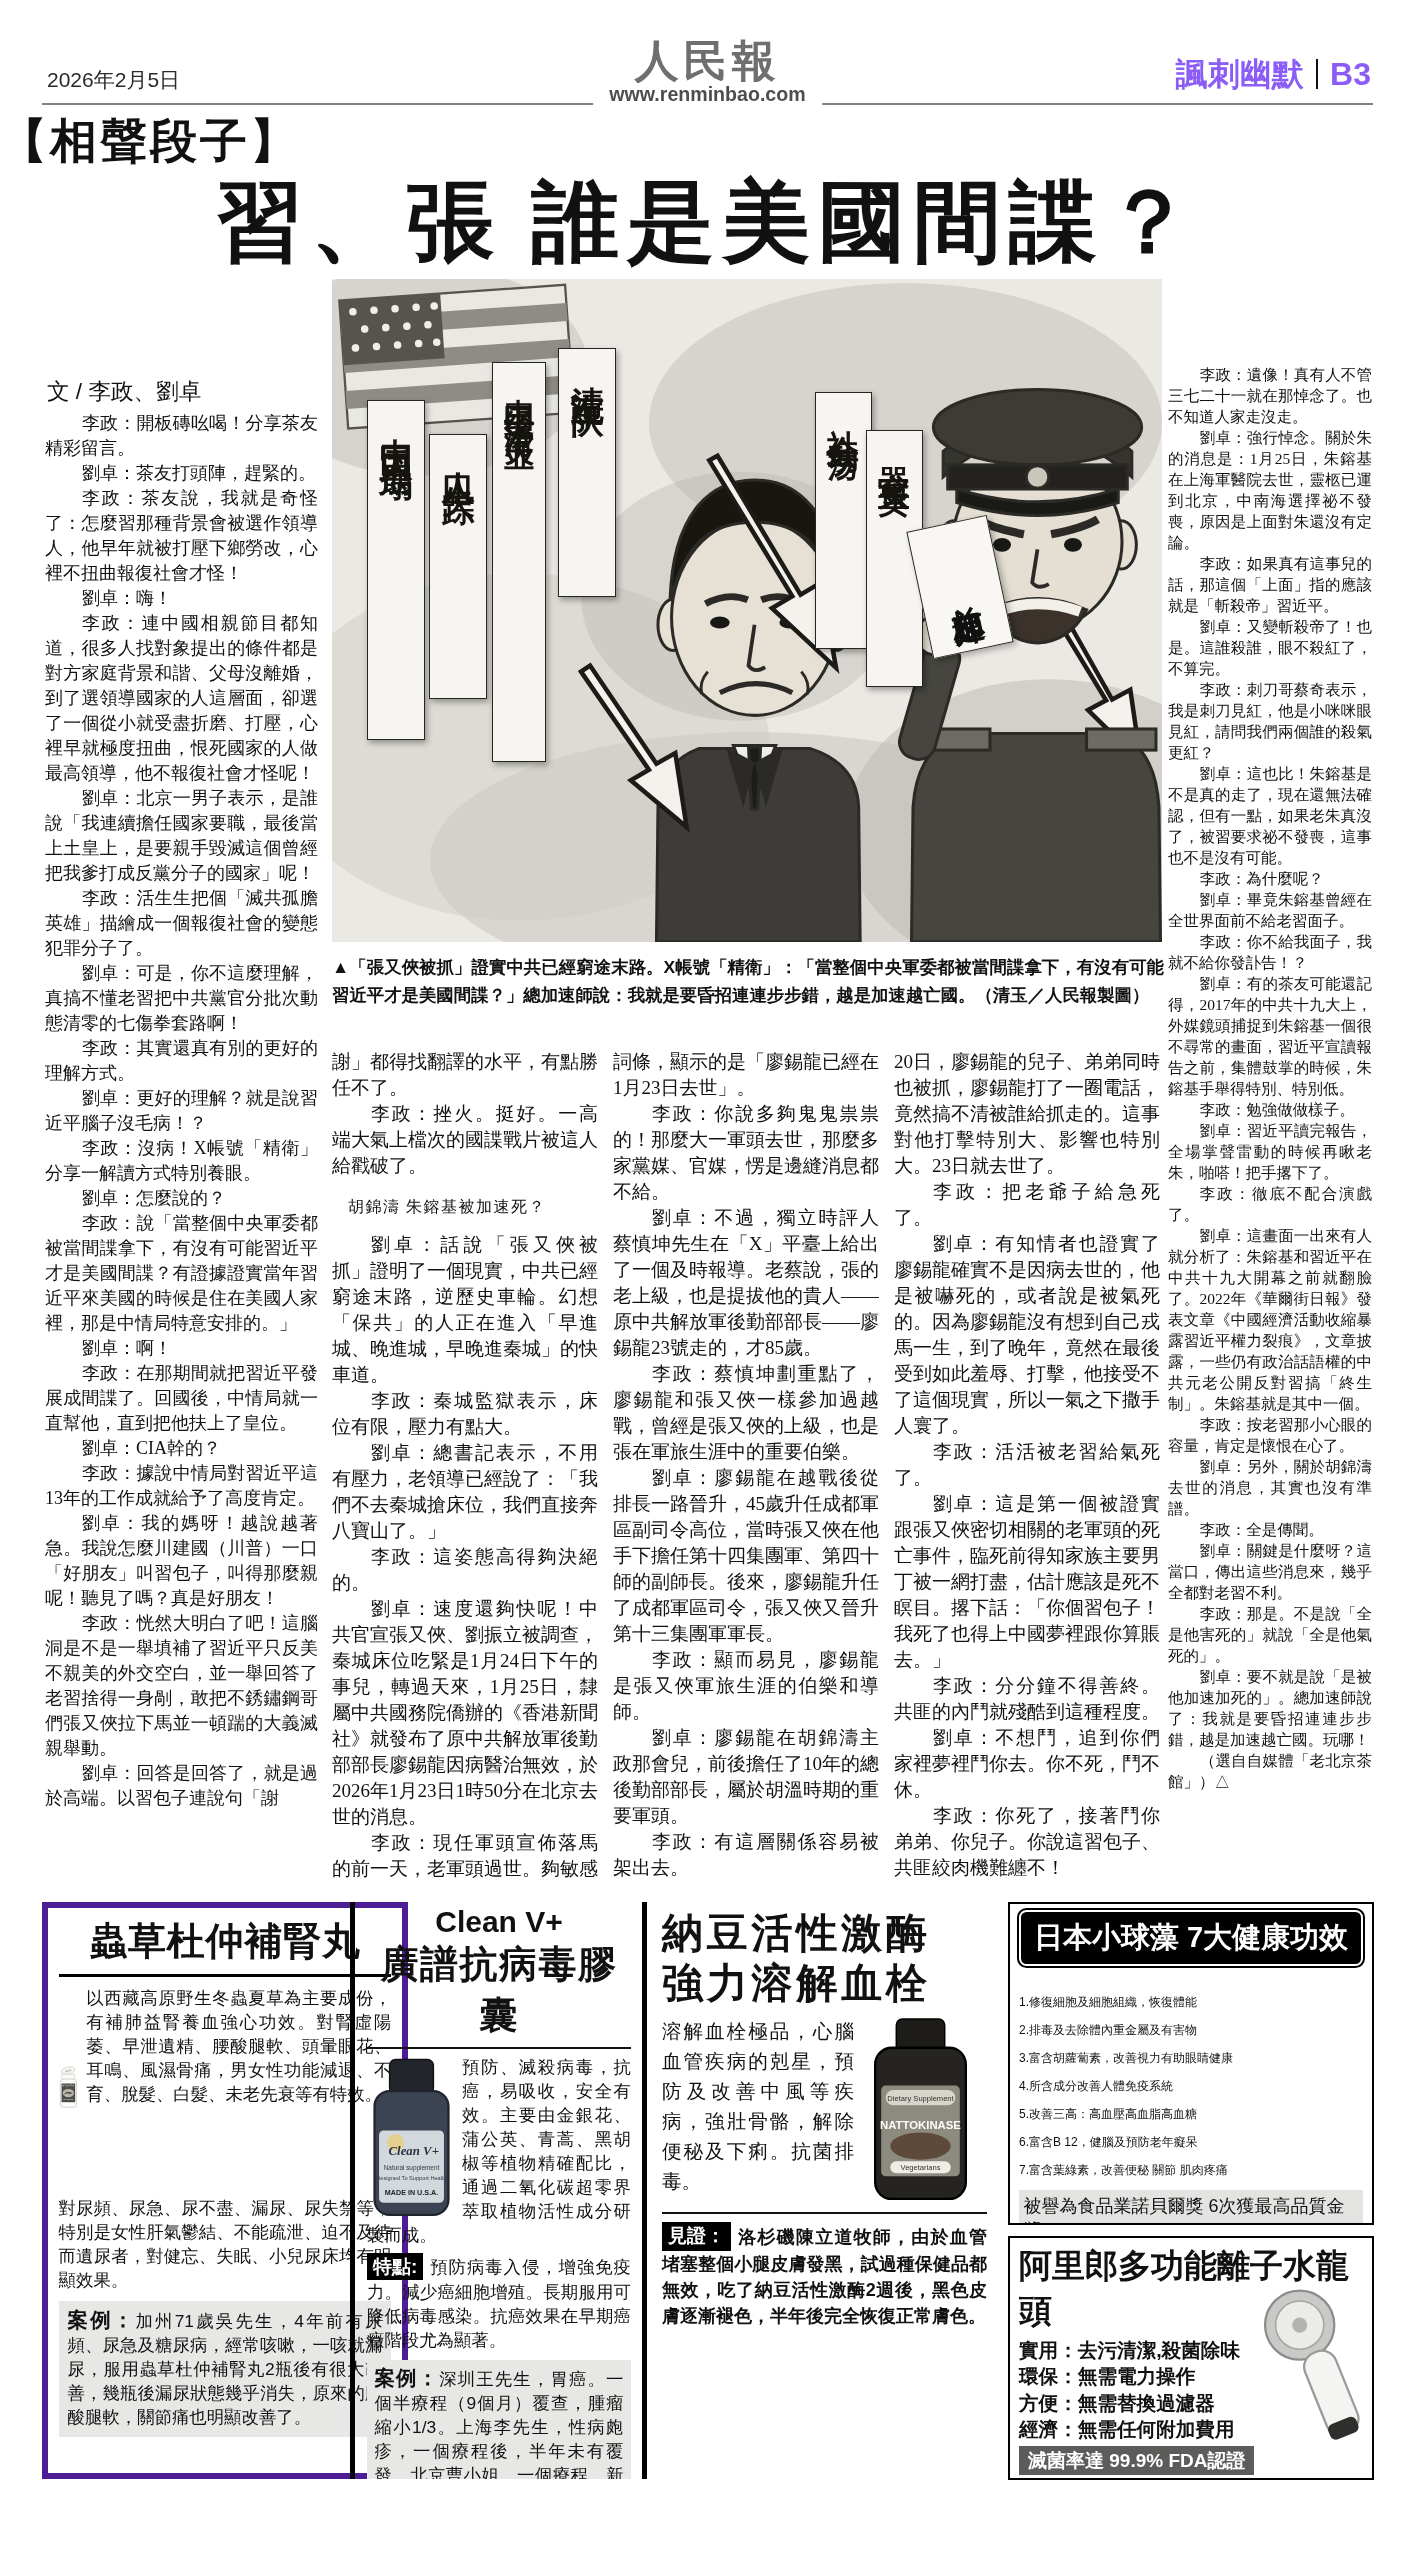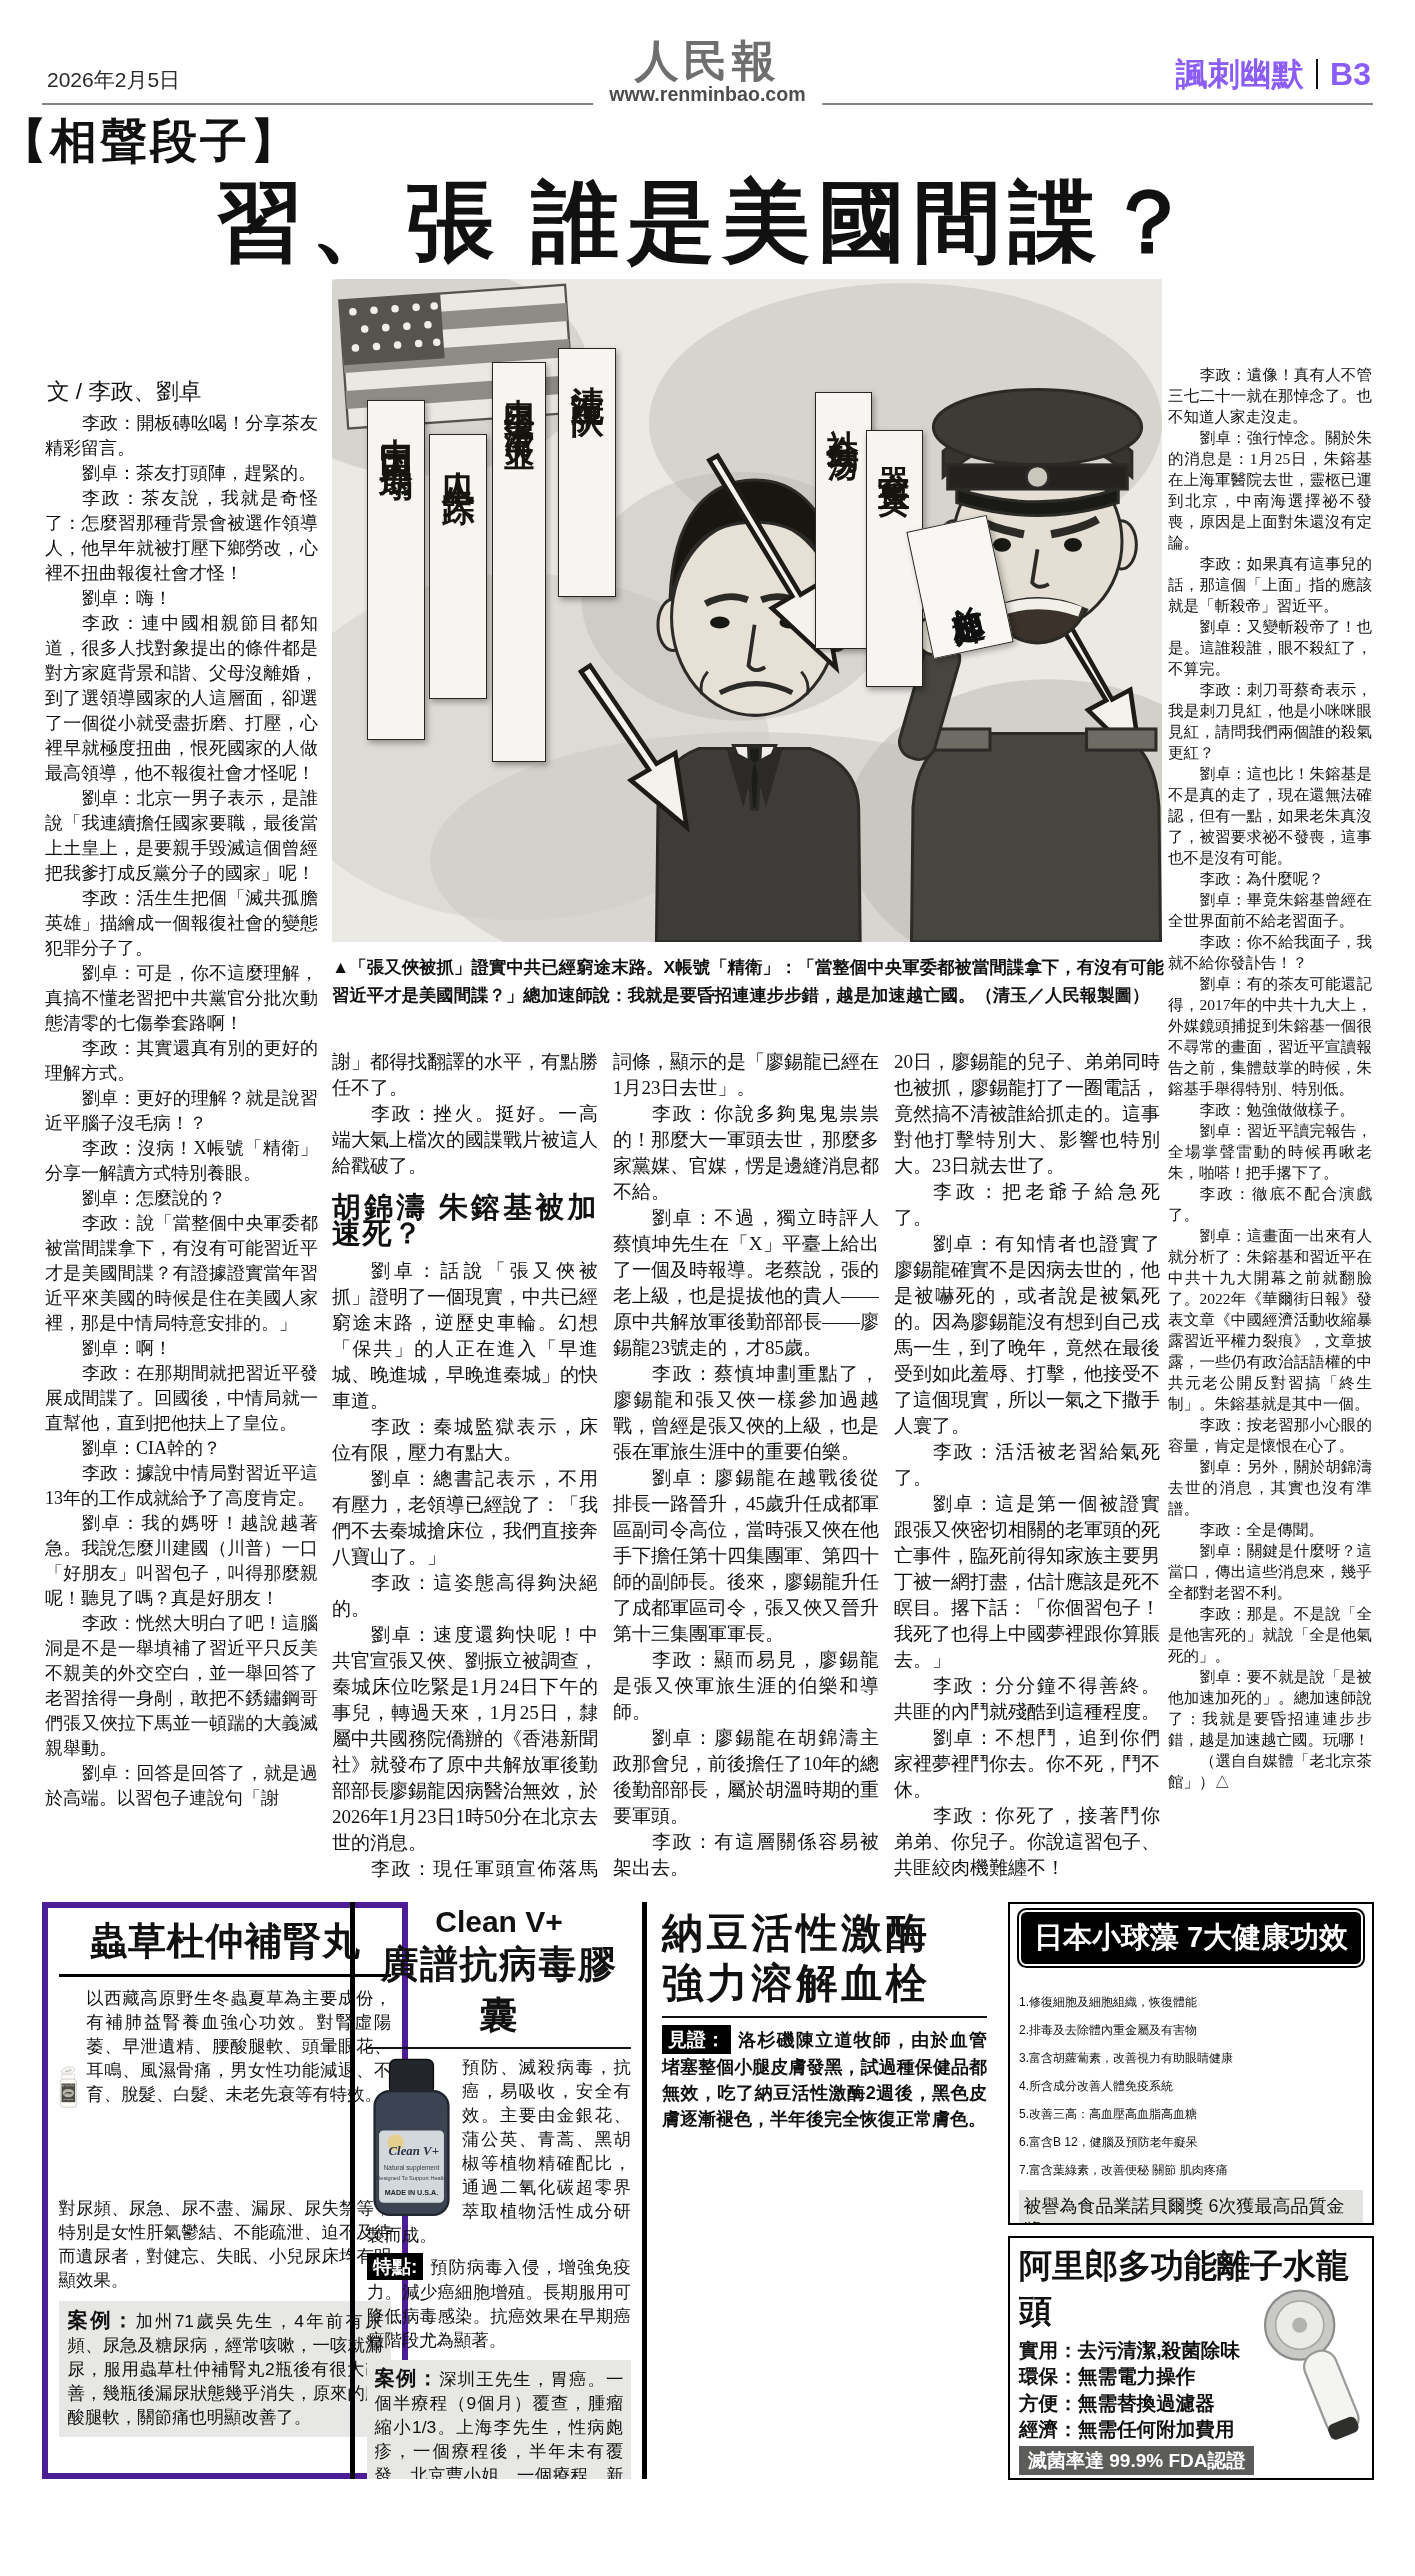--- a/index.html
+++ b/index.html
@@ -27,21 +27,21 @@
 
   
   .textcol { position:absolute; text-align:justify; overflow:hidden; }
   .textcol p { margin:0; text-indent:2.05em; }
   .textcol p.cont { text-indent:0; }
   #col0 { left:45px;   top:411px;  width:273px; height:1472px; font-size:18px;  line-height:25px; }
   #col1 { left:332px;  top:1049px; width:266px; height:834px; font-size:19px;  line-height:26px; }
   #col2 { left:613px;  top:1049px; width:266px; height:834px; font-size:19px;  line-height:26px; }
   #col3 { left:894px; top:1049px; width:266px; height:834px; font-size:19px;  line-height:26px; }
   #col4 { left:1168px; top:364px;  width:204px; height:1519px; font-size:15.5px; line-height:21px; }
-  .subhead { font-weight:bold; font-size:29px; letter-spacing:1.5px; margin:15px 0 12px; text-indent:0; }
+  .subhead { font-weight:normal; font-size:16px; letter-spacing:1.5px; margin:15px 16px 12px; text-indent:0; }
 
   
   #cartoon { position:absolute; left:332px; top:279px; width:830px; height:663px;
              background:#ebe9e4; overflow:hidden; }
   #cartoon svg { position:absolute; left:0; top:0; }
   .banner { position:absolute; writing-mode:vertical-rl; background:#f6f5f1; border:1.5px solid #26251f;
             color:#15140f; font-family:"Liberation Sans", sans-serif; font-weight:bold;
             padding:10.6px 5.3px; letter-spacing:6px; box-shadow:2.3px 3px 6px rgba(0,0,0,.35);
             display:flex; align-items:center; }
   #b1 { left:35px;  top:121px; height:317px; font-size:33px; }
@@ -352,20 +352,34 @@
       <span class="feat-label">特點:</span><span>預防病毒入侵，增強免疫力。減少癌細胞增殖。長期服用可降低病毒感染。抗癌效果在早期癌癥階段尤為顯著。</span>
     </div>
     <div class="ad2-case">
       <span class="case-label">案例：</span><span>深圳王先生，胃癌。一個半療程（9個月）覆查，腫瘤縮小1/3。上海李先生，性病皰疹，一個療程後，半年未有覆發。北京曹小姐，一個療程，新冠疫苗產生的不適癥狀逐漸消失。</span>
     </div>
   </div>
 
   <div class="ad" id="ad3">
     <div class="ad3-title">納豆活性激酶</div>
     <div class="ad3-title">強力溶解血栓</div>
+    <div class="ad3-main">
+      <div class="ad3-body">溶解血栓極品，心腦血管疾病的剋星，預防及改善中風等疾病，強壯骨骼，解除便秘及下痢。抗菌排毒。</div>
+      <svg width="121" height="189" viewBox="0 0 160 250">
+        <rect x="48" y="4" width="64" height="44" rx="8" fill="#1d1c19" stroke="#000" stroke-width="2"></rect>
+        <rect x="20" y="42" width="120" height="200" rx="22" fill="#262420" stroke="#000" stroke-width="3"></rect>
+        <rect x="28" y="92" width="104" height="120" rx="6" fill="#8d8a80"></rect>
+        <rect x="34" y="98" width="92" height="20" rx="10" fill="#d8d5cc"></rect>
+        <text x="80" y="112" font-size="10" text-anchor="middle" fill="#33312c" font-family="Liberation Sans, sans-serif">Dietary Supplement</text>
+        <text x="80" y="150" font-size="15" font-weight="bold" text-anchor="middle" fill="#fdfcf8" font-family="Liberation Sans, sans-serif">NATTOKINASE</text>
+        <ellipse cx="80" cy="172" rx="40" ry="18" fill="#5d4a3a"></ellipse>
+        <rect x="40" y="192" width="80" height="16" rx="8" fill="#efede6"></rect>
+        <text x="80" y="204" font-size="10" text-anchor="middle" fill="#33312c" font-family="Liberation Sans, sans-serif">Vegetarians</text>
+      </svg>
+    </div>
     <div class="ad3-rule"></div>
     <div class="ad3-wit">
       <span class="feat-label">見證：</span><span>洛杉磯陳立道牧師，由於血管堵塞整個小腿皮膚發黑，試過種保健品都無效，吃了納豆活性激酶2週後，黑色皮膚逐漸褪色，半年後完全恢復正常膚色。</span>
     </div>
   </div>
 
   <div class="ad" id="ad4">
     <div class="ad4-title">日本小球藻 7大健康功效</div>
     <div class="ad4-items">
         <p>1.修復細胞及細胞組織，恢復體能</p>

